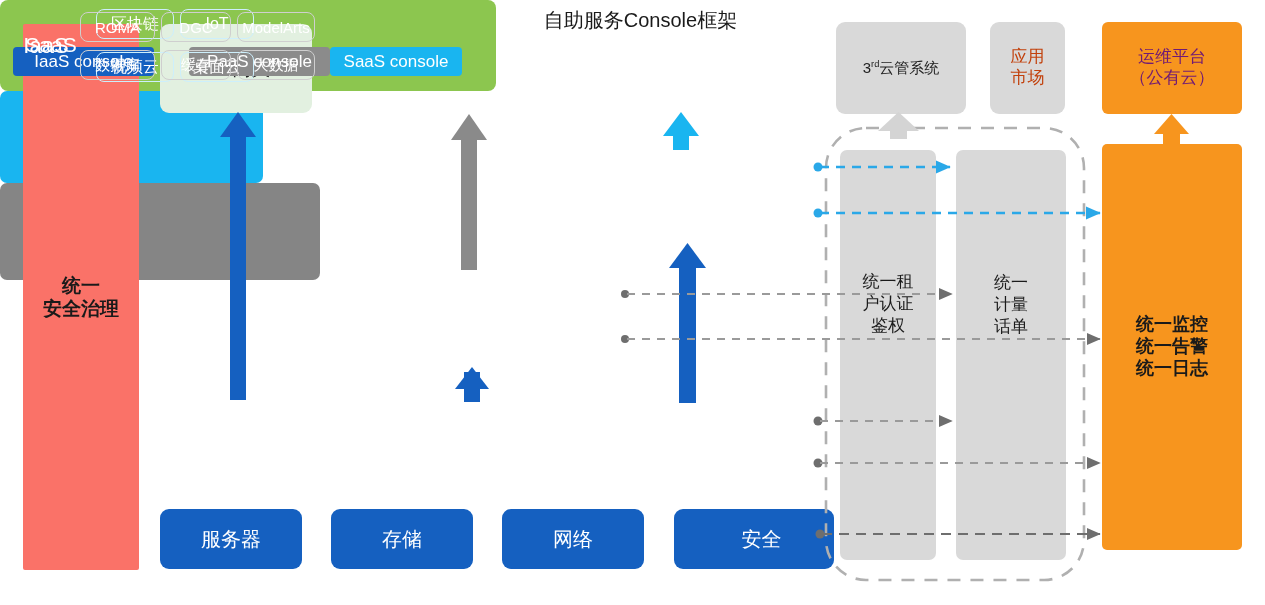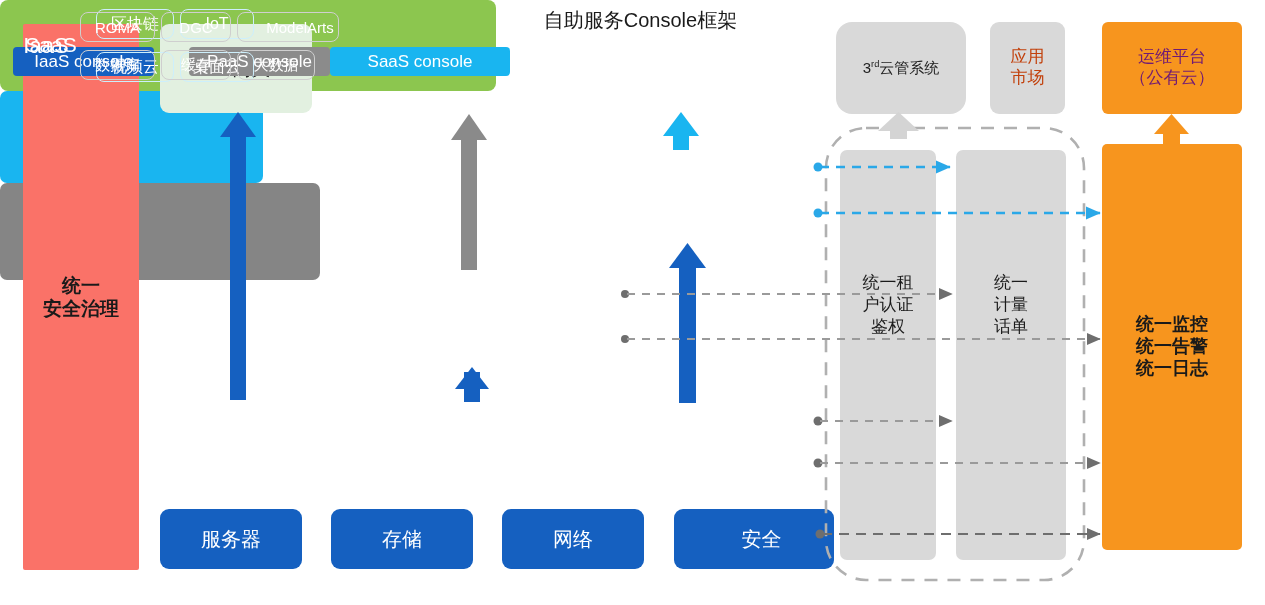--- a/index.html
+++ b/index.html
@@ -12,24 +12,24 @@
 
   
   #api-gateway{left:160px;top:24px;width:152px;height:89px;background:#e2f0e0;color:#222;font-size:19px;border-radius:9px;}
 
   
   #console-frame{left:322px;top:22px;width:496px;height:91px;background:#8cc64f;border-radius:8px;}
   #console-title{position:absolute;left:16px;right:0;top:7px;text-align:center;font-size:20px;color:#1a1a1a;font-weight:400;}
   .console-chip{position:absolute;top:47px;height:29px;display:flex;align-items:center;justify-content:center;font-size:17px;color:#fff;border-radius:4px;}
   #chip-iaas{left:13px;width:141px;background:#1560c0;}
   #chip-paas{left:189px;width:141px;background:#8b8b8b;}
-  #chip-saas{left:330px;width:180px;background:#19b5f0;}
-
-  
-  #third-party{left:836px;top:22px;width:130px;height:92px;background:#d9d9d9;color:#222;font-size:15px;border-radius:16px;}
+  #chip-saas{left:330px;width:132px;background:#19b5f0;}
+
+  
+  #third-party{left:836px;top:22px;width:130px;height:92px;background:#d9d9d9;color:#222;font-size:15px;border-radius:9px;}
   #app-market{left:990px;top:22px;width:75px;height:92px;background:#d9d9d9;color:#c2410c;font-size:17px;border-radius:9px;}
 
   
   #ops-platform{left:1102px;top:22px;width:140px;height:92px;background:#f7951e;color:#701a75;font-size:17px;border-radius:6px;}
   #ops-detail{left:1102px;top:144px;width:140px;height:406px;background:#f7951e;color:#1a1a1a;font-size:18px;font-weight:700;border-radius:5px;}
 
   
   #saas-block{left:553px;top:144px;width:263px;height:92px;background:#19b5f0;border-radius:7px;}
   #saas-label{position:absolute;left:12px;top:33px;width:78px;text-align:center;font-size:21px;color:#fff;}
   .saas-chip{position:absolute;height:28px;border:1.6px solid #cdeffc;border-radius:8px;display:flex;align-items:center;justify-content:center;color:#fff;font-size:16px;}
@@ -37,21 +37,21 @@
   #saas-c1{left:180px;top:9px;width:72px;}
   #saas-c2{left:96px;top:52px;width:76px;}
   #saas-c3{left:180px;top:52px;width:72px;}
 
   
   #paas-block{left:305px;top:268px;width:320px;height:97px;background:#858585;border-radius:7px;}
   #paas-label{position:absolute;left:10px;top:33px;width:72px;text-align:center;font-size:22px;color:#fff;}
   .paas-chip{position:absolute;height:28px;border:1.5px solid #cfcfcf;border-radius:8px;display:flex;align-items:center;justify-content:center;color:#fff;font-size:15px;}
   #paas-c0{left:80px;top:12px;width:73px;}
   #paas-c1{left:161px;top:12px;width:68px;}
-  #paas-c2{left:237px;top:12px;width:76px;padding-left:24px;}
+  #paas-c2{left:237px;top:12px;width:76px;}
   #paas-c3{left:80px;top:50px;width:73px;}
   #paas-c4{left:161px;top:50px;width:68px;}
   #paas-c5{left:237px;top:50px;width:76px;}
 
   
   #infra-block{left:158px;top:399px;width:660px;height:86px;background:#1560c0;border-radius:7px;}
   #infra-label{position:absolute;left:14px;top:29px;width:175px;text-align:center;color:#fff;font-size:19px;}
   .infra-chip{position:absolute;top:22px;height:38px;border:1.6px solid #c9ddf5;border-radius:8px;display:flex;align-items:center;justify-content:center;color:#fff;font-size:20px;}
   #infra-c0{left:186px;width:119px;}
   #infra-c1{left:313px;width:110px;}
@@ -60,21 +60,21 @@
 
   
   .hw-box{position:absolute;top:509px;height:60px;background:#1560c0;border-radius:9px;display:flex;align-items:center;justify-content:center;color:#fff;font-size:20px;}
   #hw-0{left:160px;width:142px;}
   #hw-1{left:331px;width:142px;}
   #hw-2{left:502px;width:142px;}
   #hw-3{left:674px;width:145px;padding-left:15px;}
 
   
   .grey-col{position:absolute;background:#d9d9d9;border-radius:7px;display:flex;align-items:flex-start;justify-content:center;color:#1a1a1a;font-size:17px;text-align:center;}
-  #col-auth{left:840px;top:150px;width:96px;height:410px;}
+  #col-auth{left:840px;top:150px;width:96px;height:410px;font-family:Liberation Mono, monospace;}
   #col-meter{left:956px;top:150px;width:110px;height:410px;}
   .grey-col .txt{margin-top:122px;line-height:1.28;}
 
   
   #overlay{position:absolute;left:0;top:0;width:1265px;height:605px;pointer-events:none;}
   sup{font-size:.62em;vertical-align:super;}
 </style>
 </head>
 <body>
 

